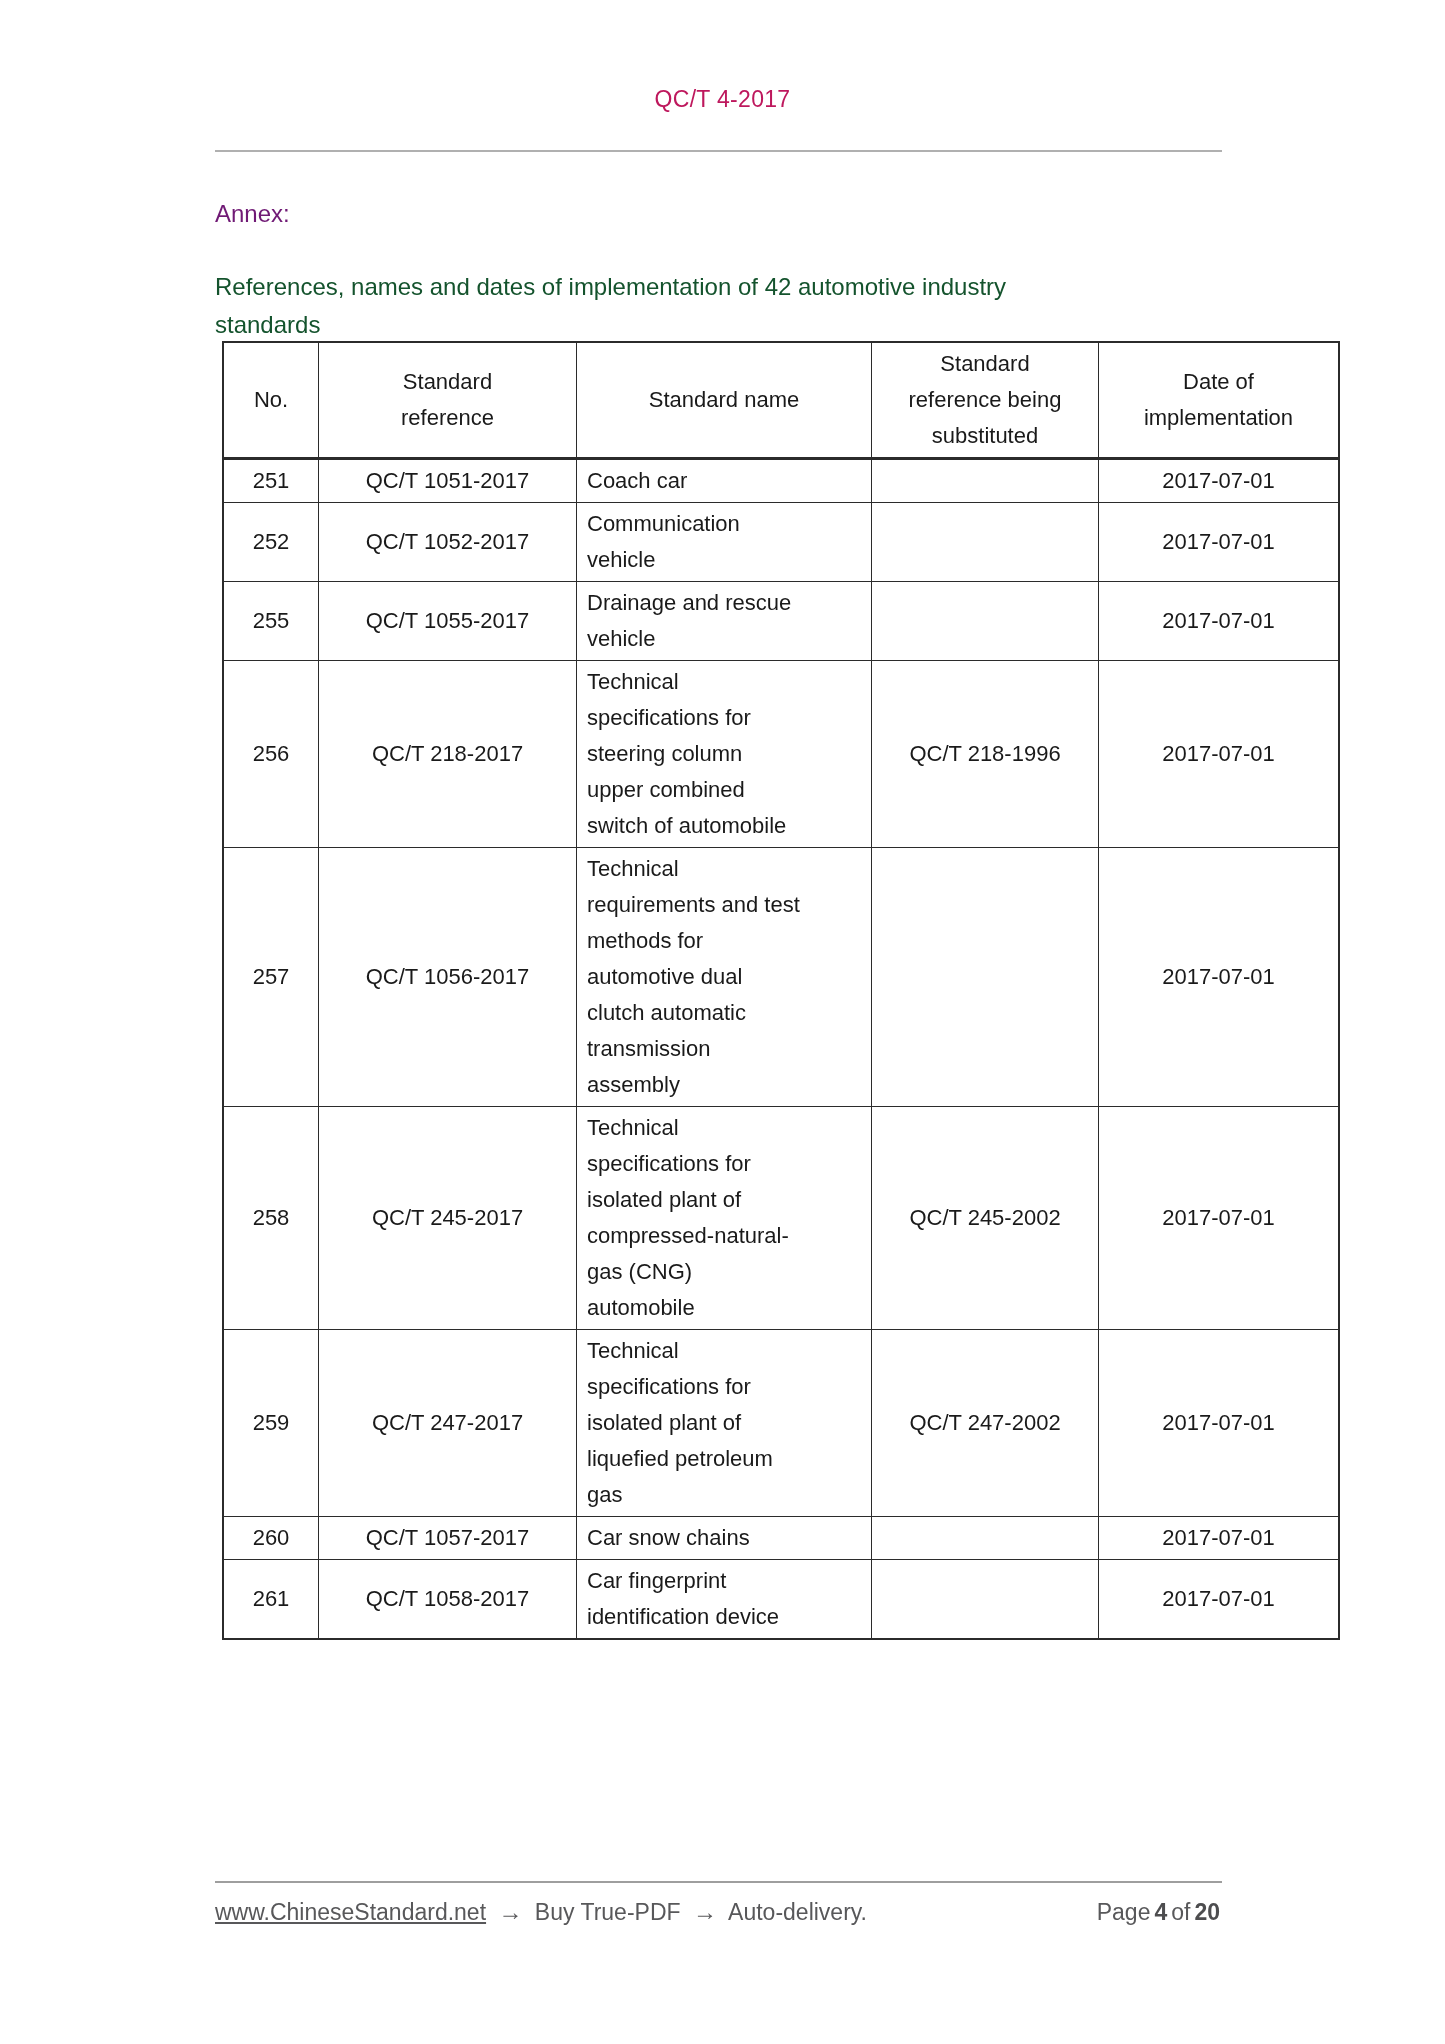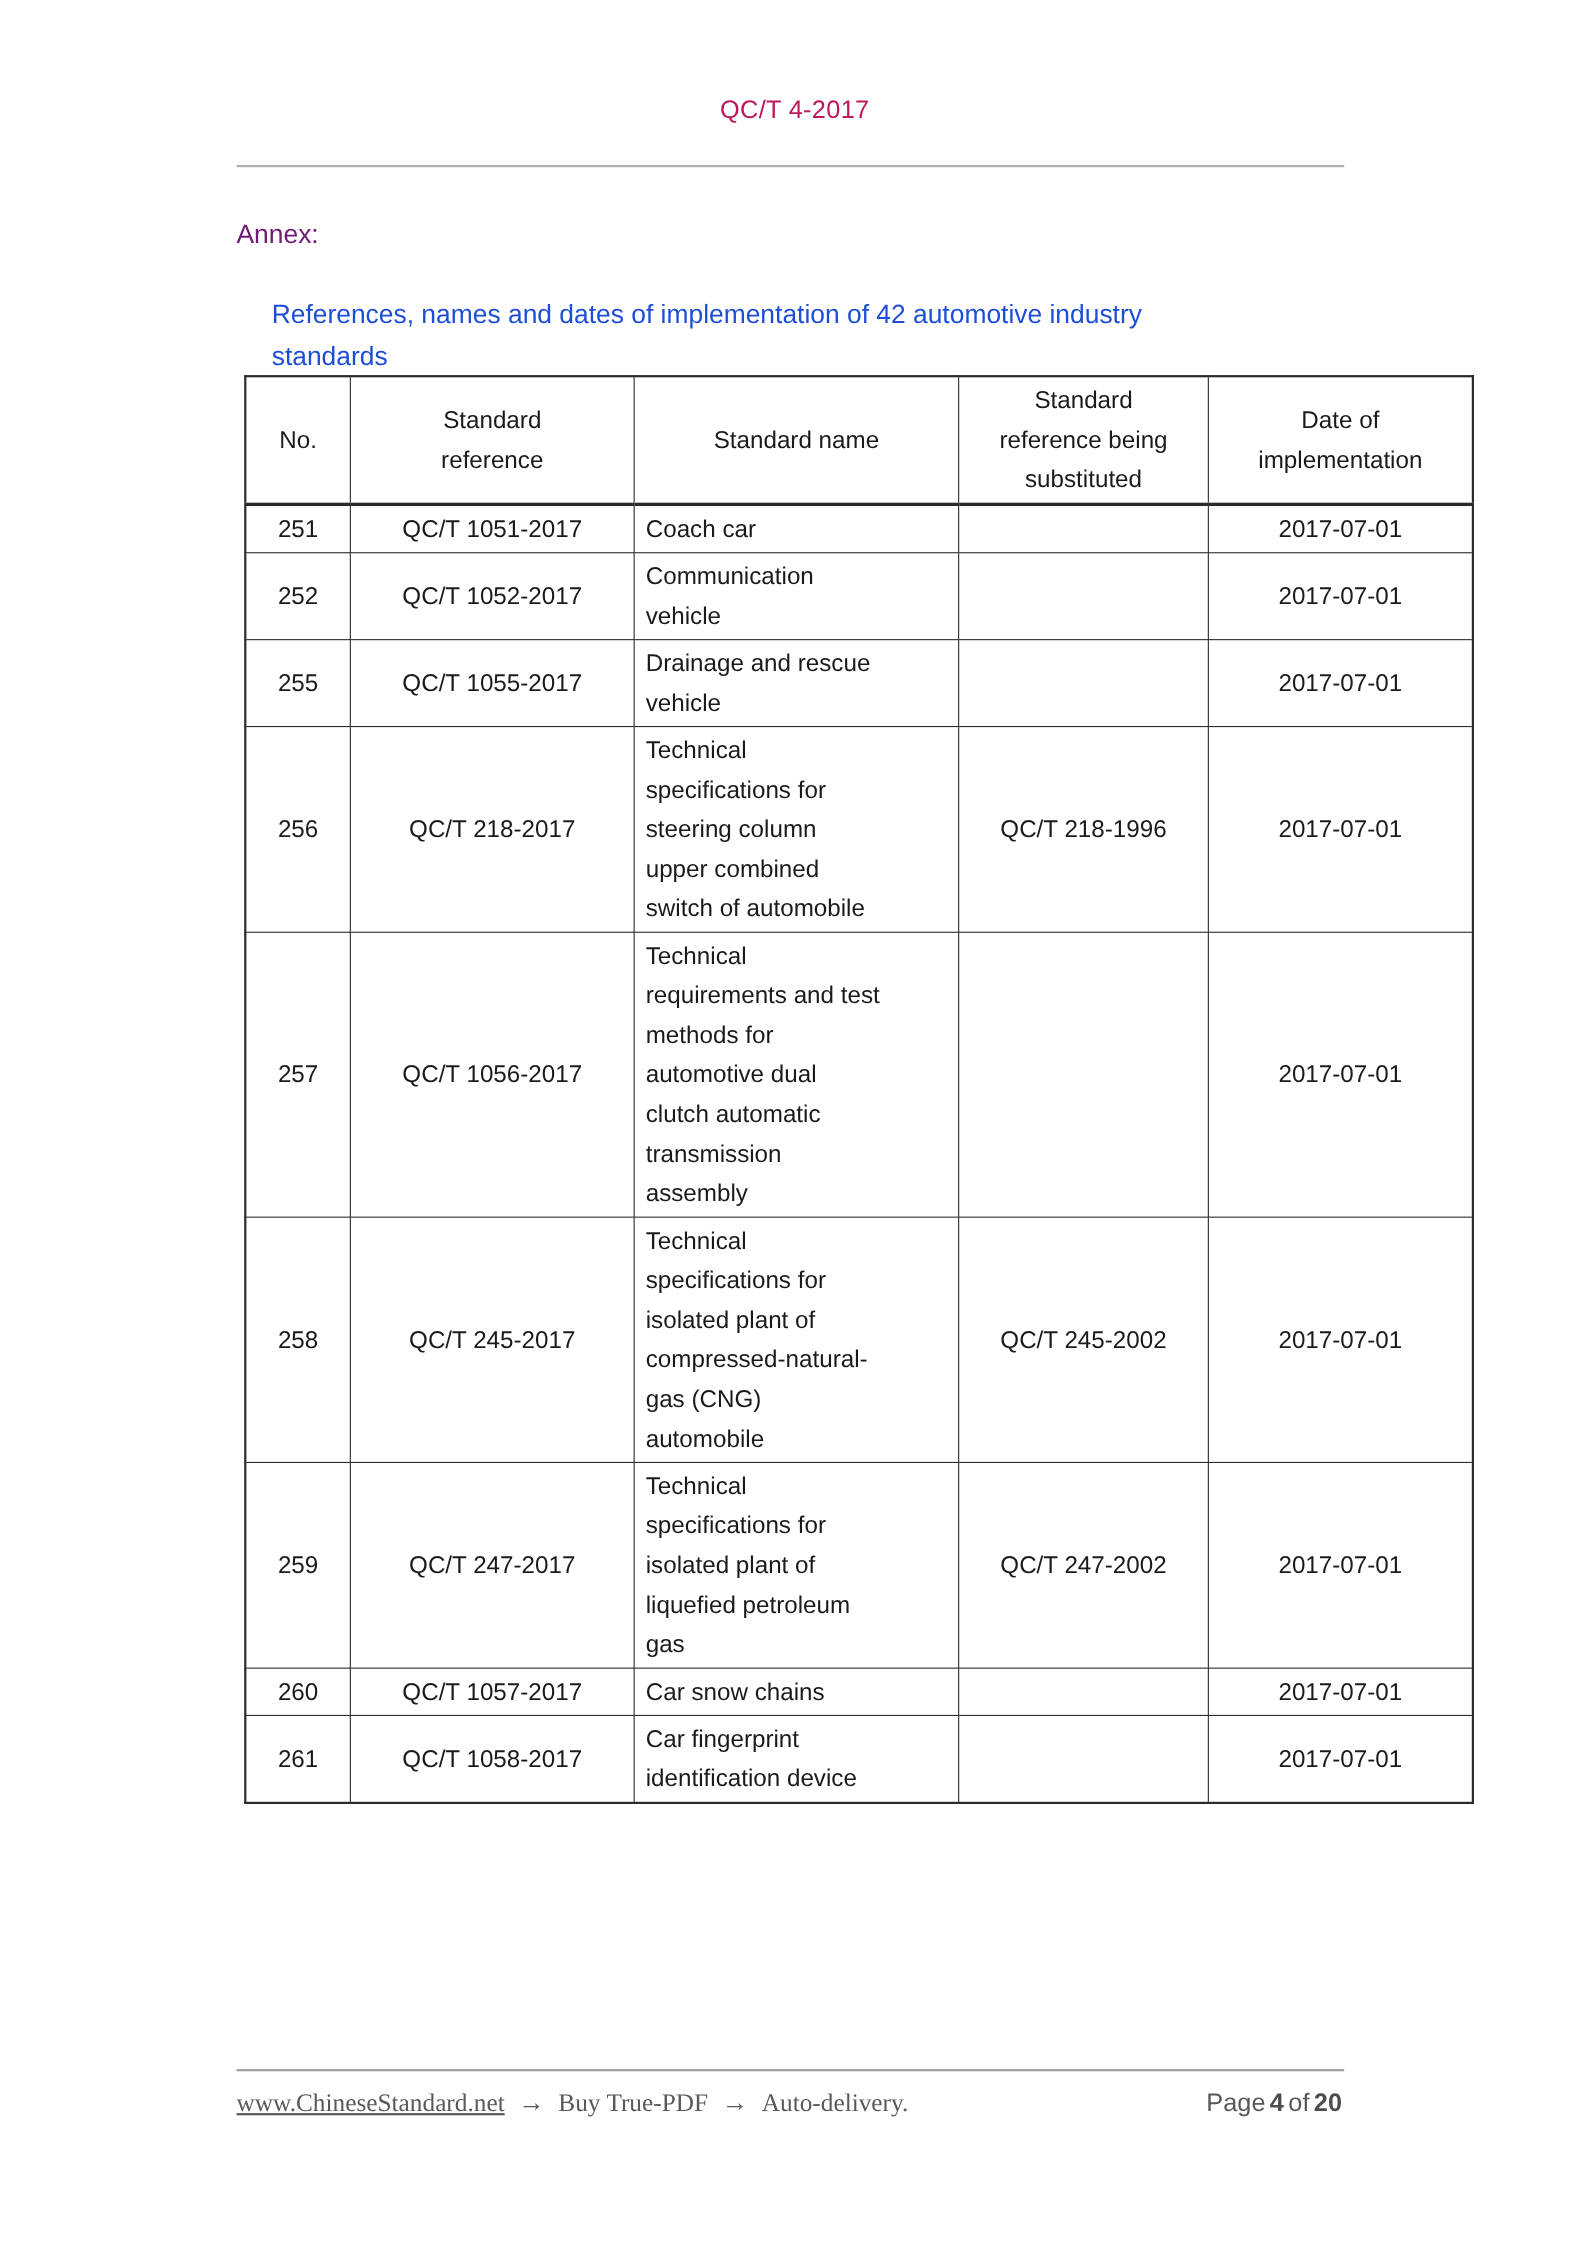--- a/index.html
+++ b/index.html
@@ -18,23 +18,22 @@
   }
   .rule{position:absolute;left:215px;width:1007px;height:2px;background:#b0b0b0;}
   .top-rule{top:150px;}
   .footer-rule{top:1881px;background:#9e9e9e;}
   .annex{
     position:absolute;top:200px;left:215px;
     font-size:24px;color:#701a75;
   }
   .title{
     position:absolute;top:268px;left:215px;width:1010px;
-    font-size:24px;line-height:38px;color:#1d4ed8;
+    font-size:24px;line-height:38px;color:#14532d;
     white-space:pre-line;
-    margin-left:32px;
   }
   table.std{
     position:absolute;top:341px;left:222px;
     width:1010px;
     border-collapse:collapse;
     table-layout:fixed;
   }
   table.std th, table.std td{
     border:1.5px solid #2b2b2b;
     font-size:22px;
@@ -51,21 +50,21 @@
   .col-no{width:74px;text-align:center;}
   .col-ref{width:237px;text-align:center;}
   .col-name{width:274px;text-align:left;padding-left:13px;}
   .col-sub{width:206px;text-align:center;}
   .col-date{width:219px;text-align:center;}
   .footer{
     position:absolute;top:1898px;left:215px;width:1007px;
     display:flex;justify-content:space-between;align-items:baseline;
     font-size:23px;color:#58585a;
   }
-  .footer-left span{margin-right:6px;font-family:Liberation Serif, serif;}
+  .footer-left span{margin-right:6px;}
   .link{text-decoration:underline;cursor:pointer;}
   .arrow{font-size:24px;font-weight:bold;}
   .footer-right b{color:#4d4d4f;margin:0 2px;}
   .footer-right span{margin:0 2px;text-align:right;}
 </style>
 </head>
 <body>
 
 <div class="page">
 

